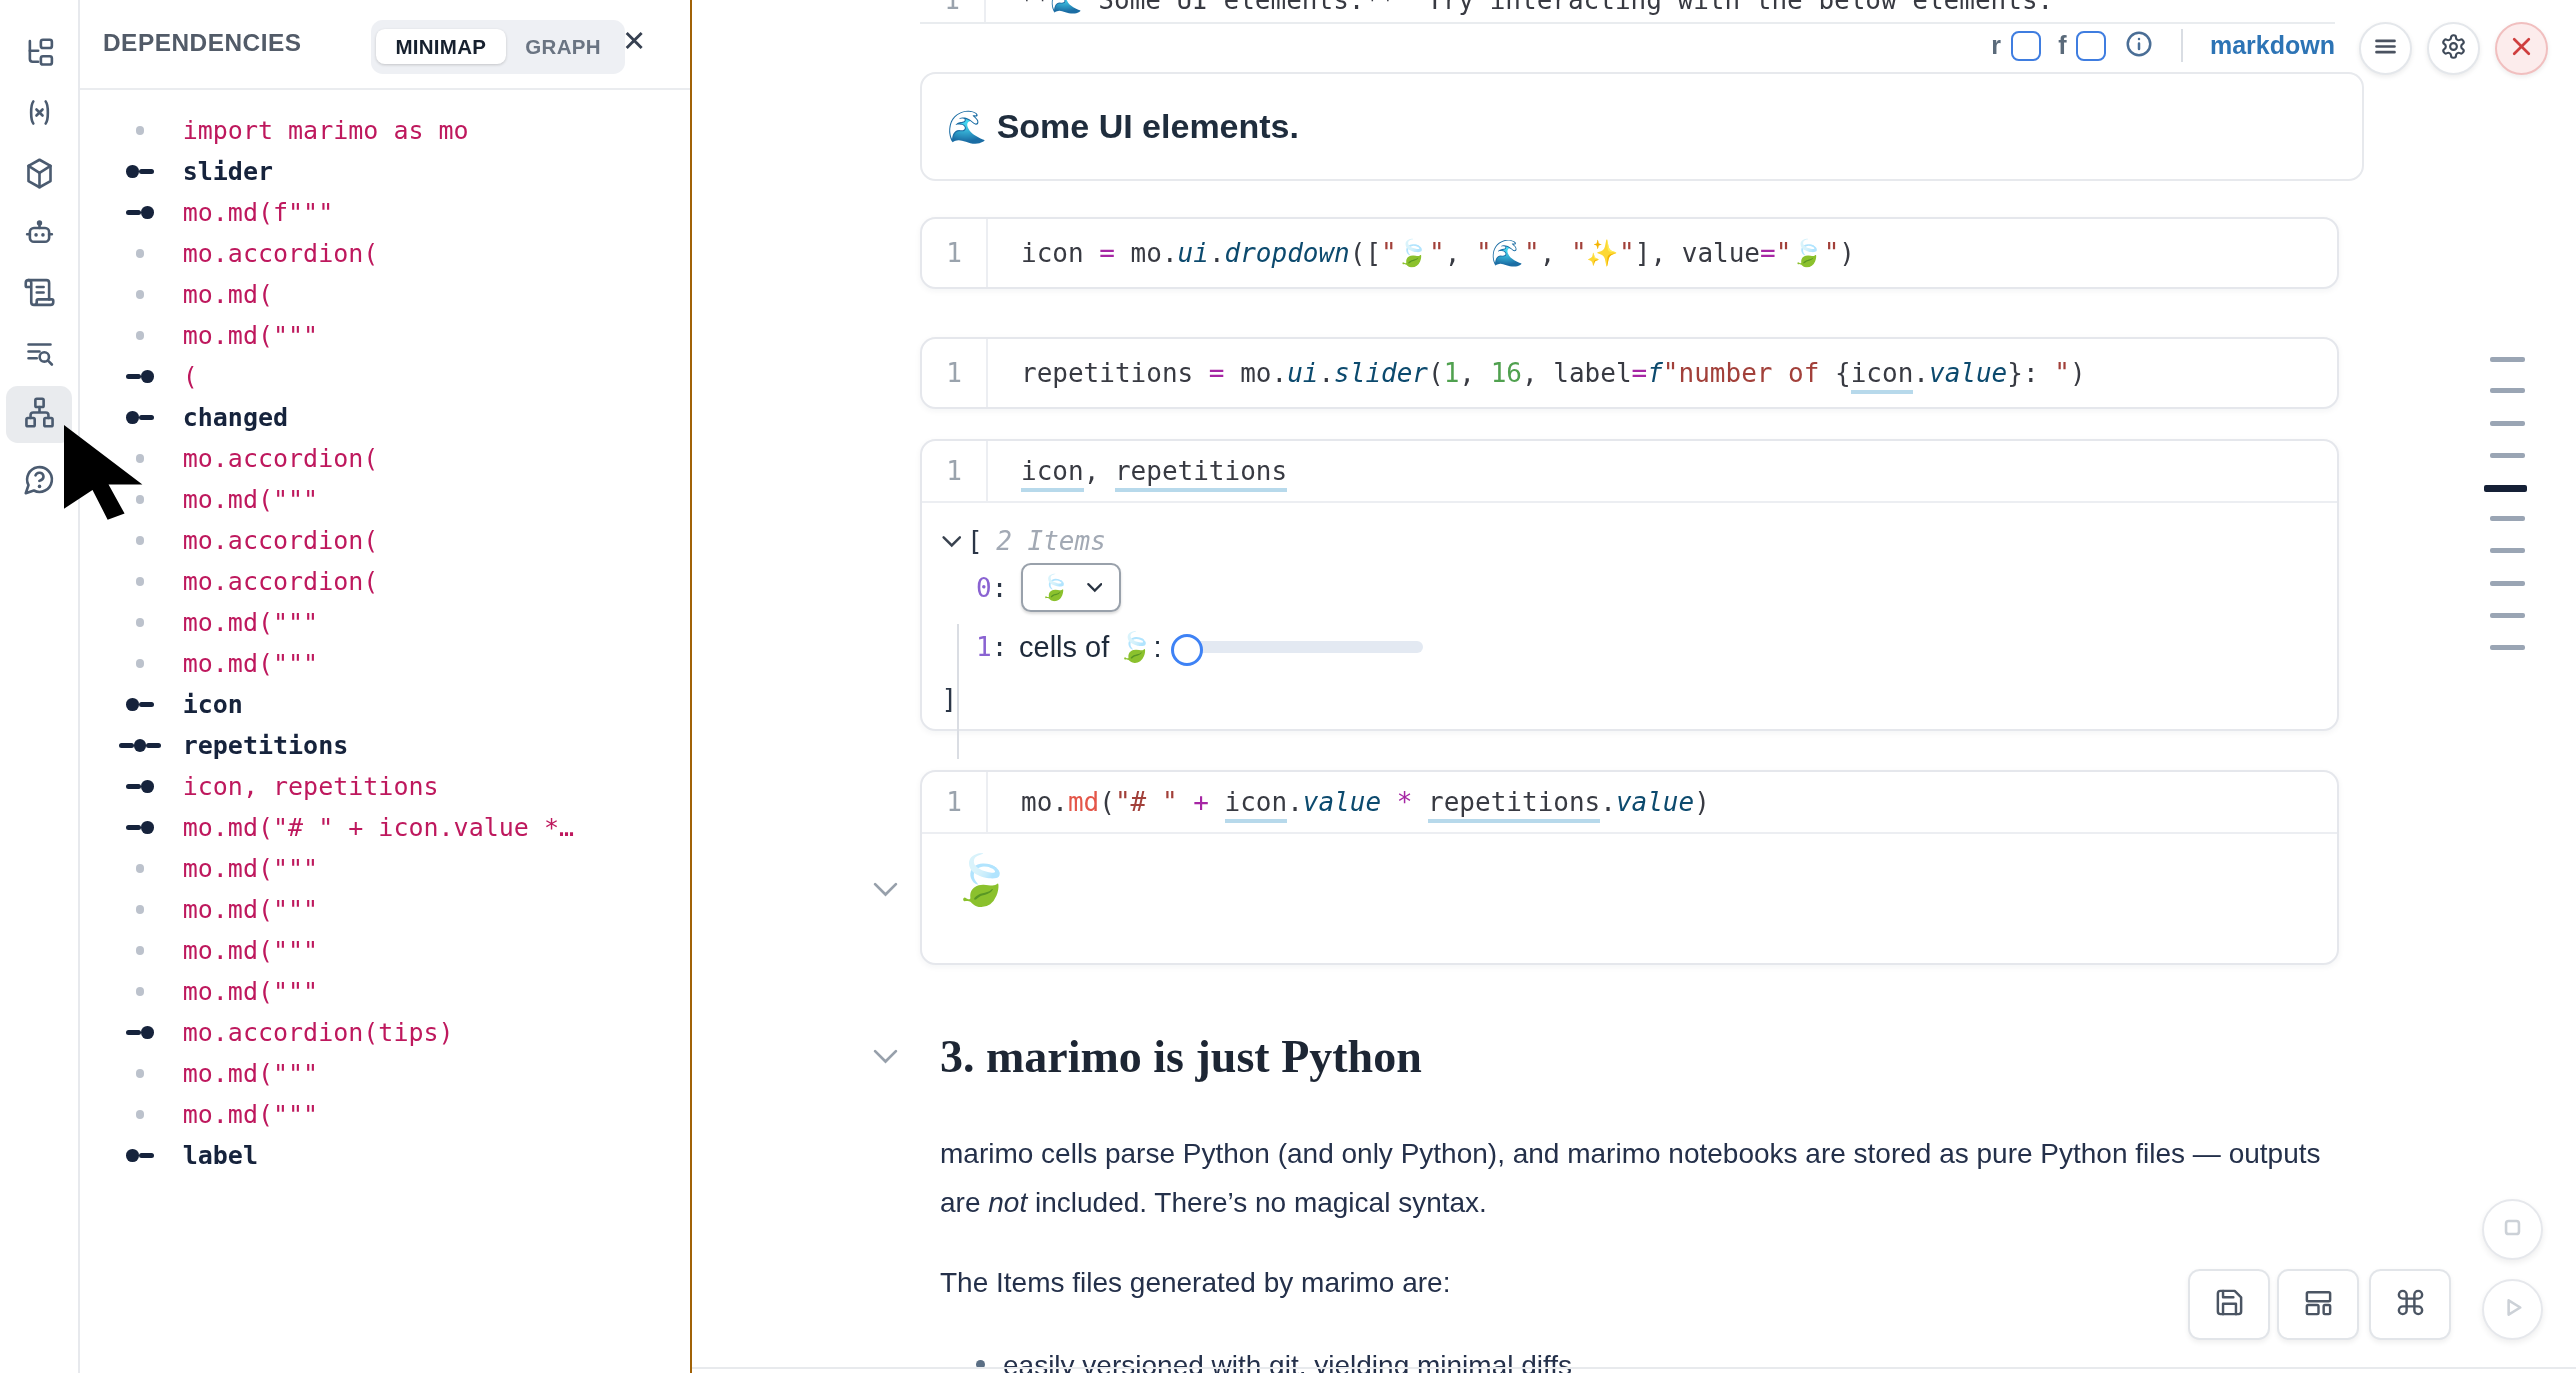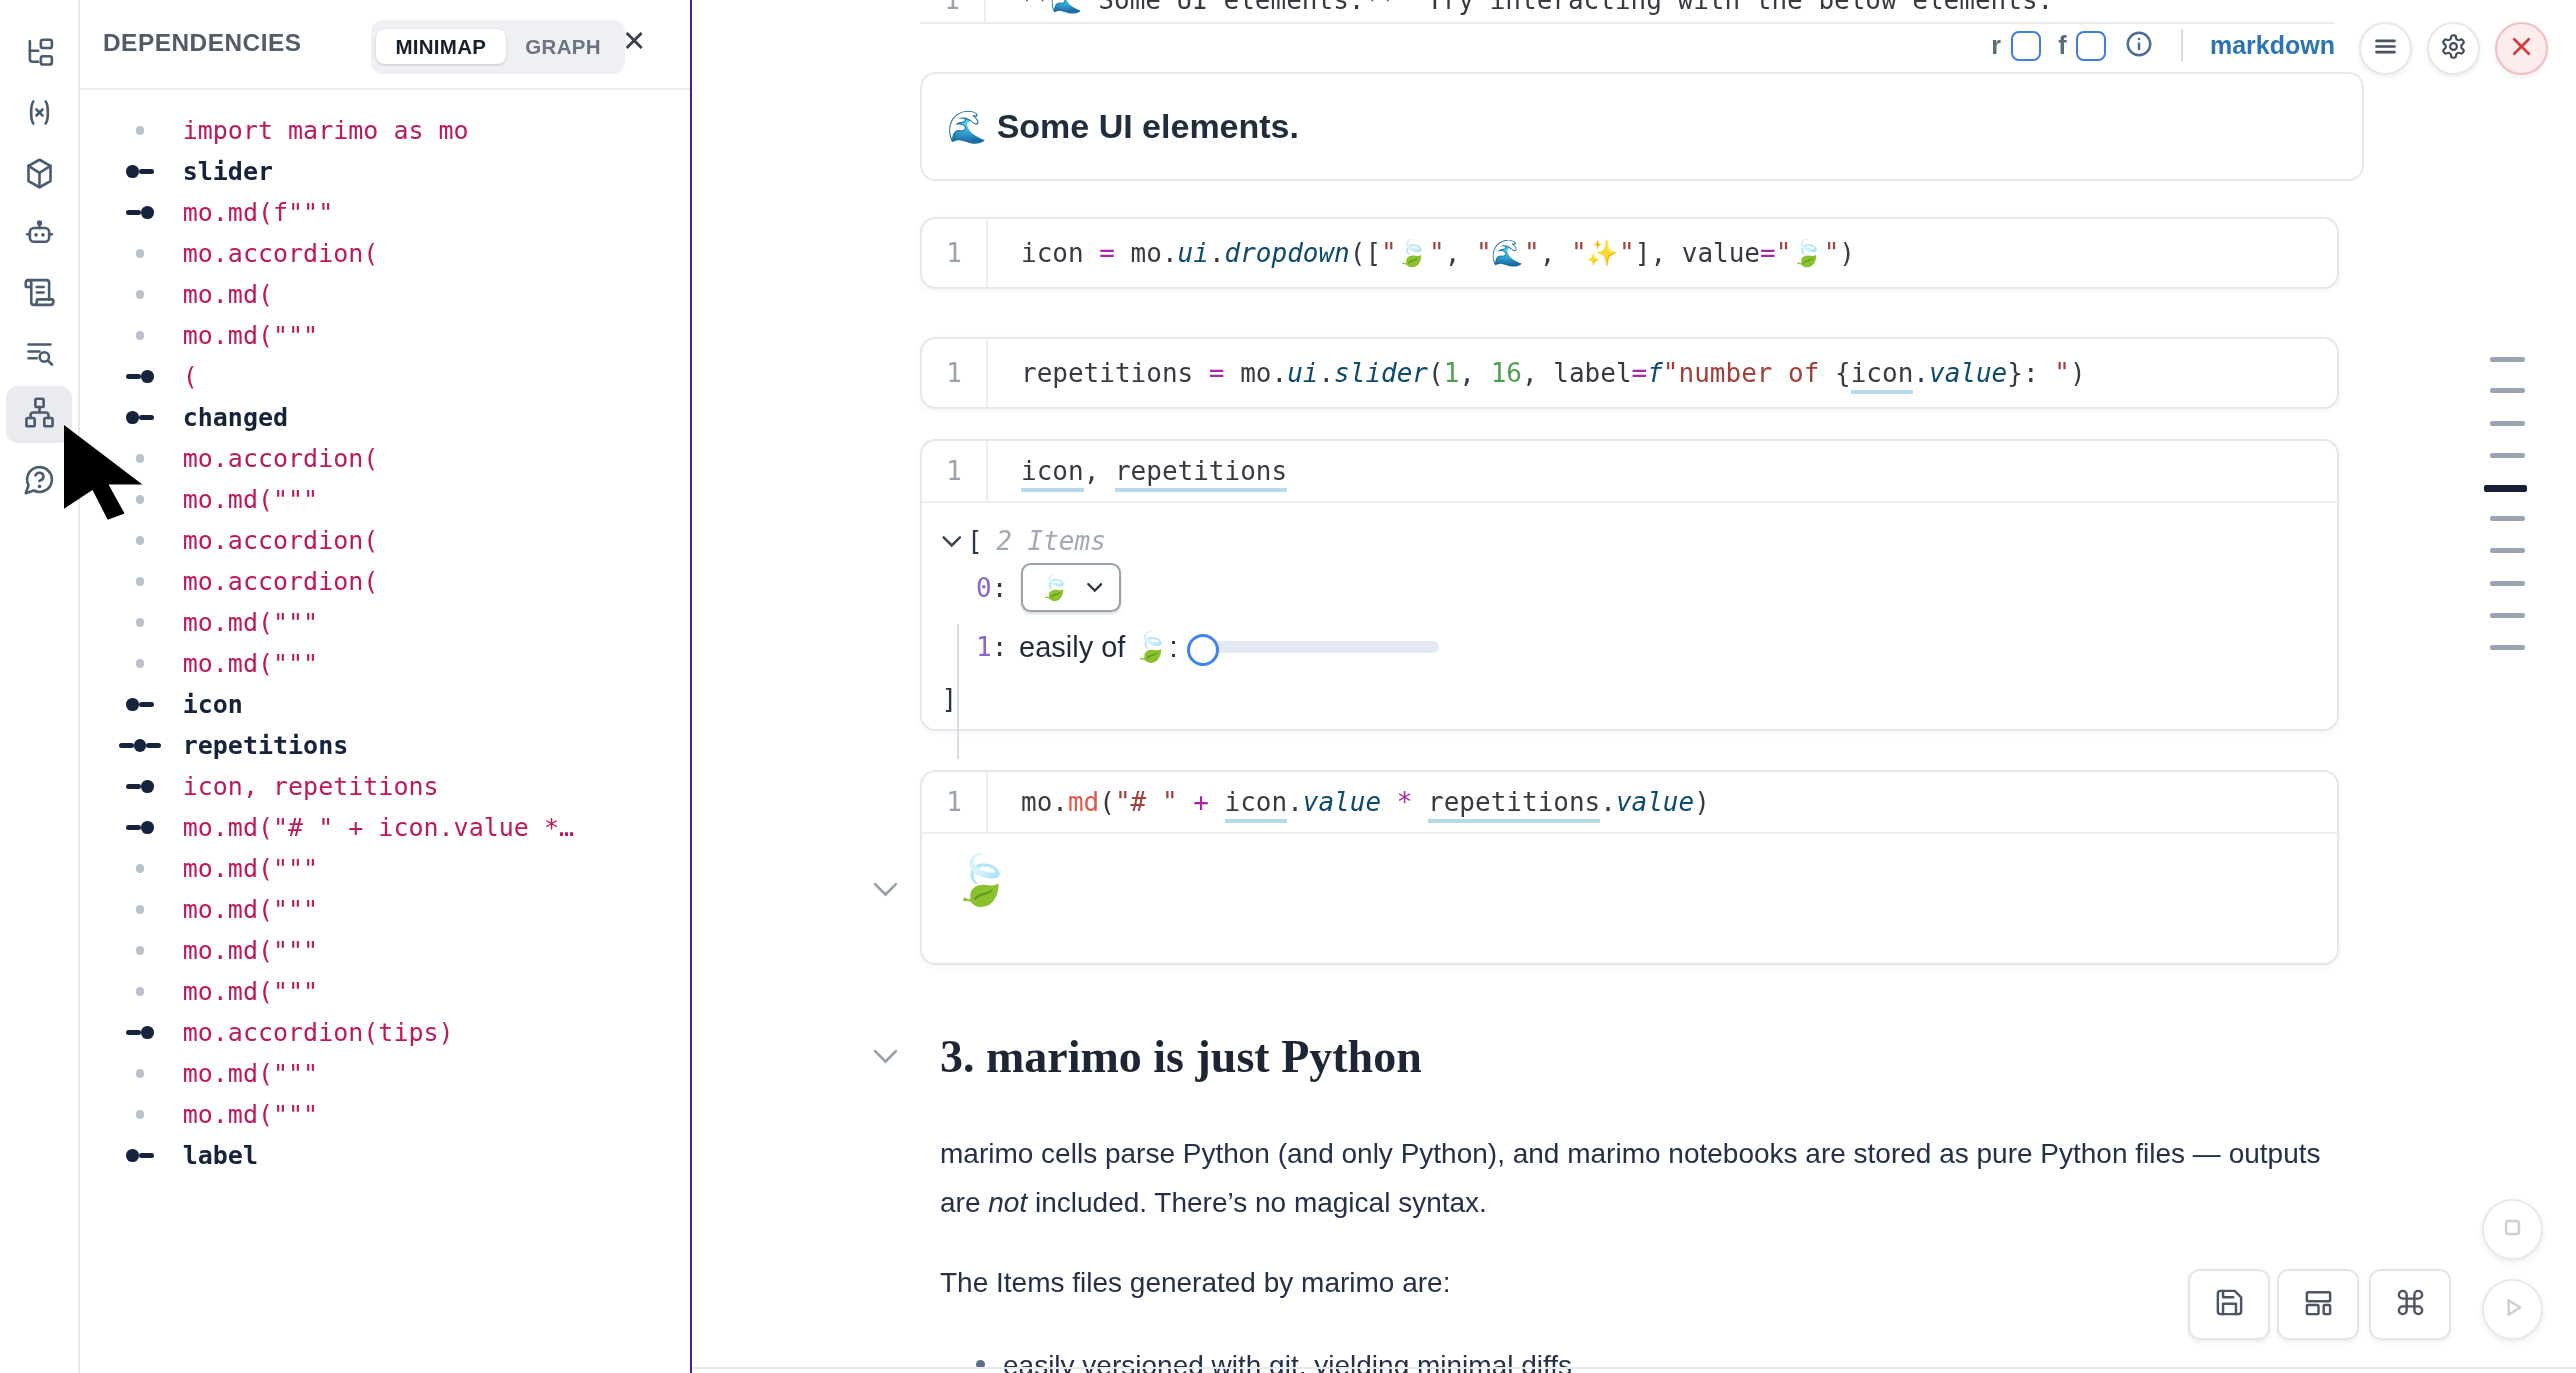--- a/index.html
+++ b/index.html
@@ -5,21 +5,21 @@
   html,body{margin:0;padding:0;}
   body{width:2576px;height:1374px;position:relative;overflow:hidden;background:#ffffff;
        font-family:"Liberation Sans",sans-serif;color:#2b3647;}
   .abs{position:absolute;}
   
   .rail{position:absolute;left:0;top:0;width:78px;height:1374px;background:#fff;border-right:2px solid #e7e9ed;z-index:20;}
   .rail-item{position:absolute;left:0;width:78px;height:55px;display:flex;align-items:center;justify-content:center;}
   .rail-hl{position:absolute;left:5.9px;top:386px;width:66px;height:57px;background:#e9ebee;border-radius:11.7px;}
   .rail svg{stroke:#4b5b70;fill:none;stroke-width:1.9;stroke-linecap:round;stroke-linejoin:round;}
   
-  .deps{position:absolute;left:78px;top:0;width:612px;height:1374px;background:#fff;border-right:2px solid #4c1d95;z-index:15;}
+  .deps{position:absolute;left:78px;top:0;width:612px;height:1374px;background:#fff;border-right:2px solid #a16207;z-index:15;}
   .deps-header{position:absolute;left:0;top:0;width:100%;height:88px;border-bottom:2px solid #eaecef;}
   .deps-title{position:absolute;left:25px;top:29px;font-size:24.4px;font-weight:700;letter-spacing:0.5px;color:#525b68;}
   .toggle{position:absolute;left:293px;top:19.5px;height:45px;background:#eef0f4;border-radius:11.7px;display:flex;align-items:center;padding:4.9px;}
   .toggle-btn{height:35px;display:flex;align-items:center;padding:0 19.5px;font-size:20.5px;font-weight:700;color:#6a7482;border-radius:8.8px;letter-spacing:0.3px;}
   .toggle-btn.active{background:#fff;color:#16202e;box-shadow:0 1px 2.9px rgba(0,0,0,.18);}
   .deps-close{position:absolute;left:544px;top:25px;font-size:29px;color:#374151;line-height:33px;}
   #minimap-list{position:absolute;left:0;top:110px;width:100%;}
   .mm-row{height:41px;display:flex;align-items:center;padding-left:31px;}
   .mm-node{width:62px;display:flex;align-items:center;justify-content:center;flex:0 0 62px;}
   .g-dot{width:8.8px;height:8.8px;border-radius:50%;background:#bcc2cc;}
@@ -388,21 +388,21 @@
       <span class="dd-box">
         <span style="font-size:25px;">🍃</span>
         <svg width="15.6" height="10.7" viewBox="0 0 24 14" style="stroke:#2a3442;stroke-width:3.4;fill:none;stroke-linecap:round;margin-left:15.6px;">
             <path d="M2 2l10 10L22 2"></path>
           </svg>
       </span>
     </div>
     <div class="abs" style="left:54px;top:127px;display:flex;align-items:center;">
       <span class="tree-mono idx">1</span>
         <span class="tree-mono">:</span>
-      <span style="font-size:29px;color:#1e2a3a;margin-left:11.7px;">easily of 🍃:</span>
+      <span style="font-size:29px;color:#1e2a3a;margin-left:11.7px;">cells of 🍃:</span>
       <span class="slider-wrap">
         <span class="slider-track"></span>
         <span class="slider-thumb"></span>
       </span>
     </div>
     <div class="abs tree-mono" style="left:19.5px;top:181px;">]</div>
   </div>
 </div>
 
 <div class="cell" style="top:770px;height:191px;">

